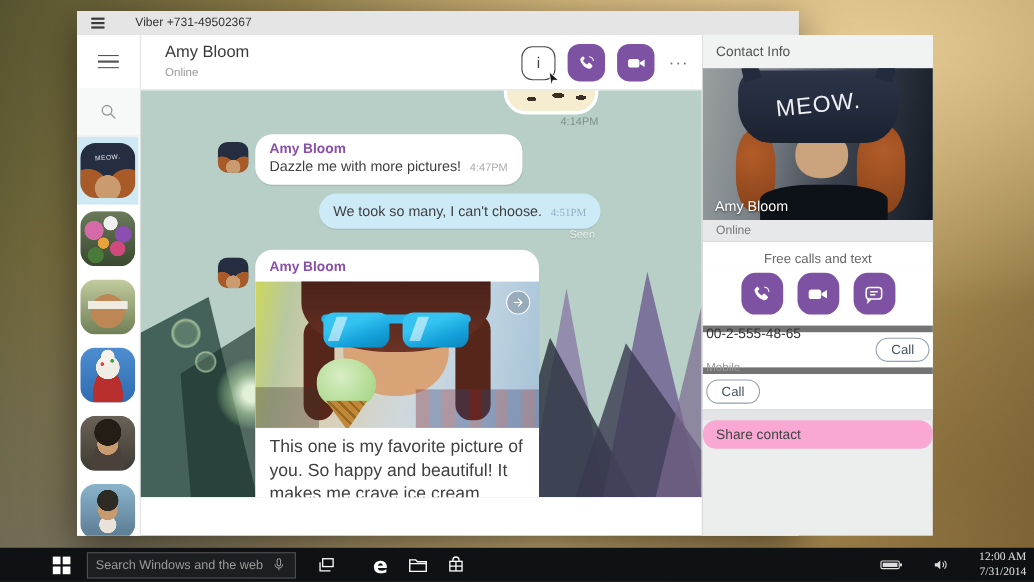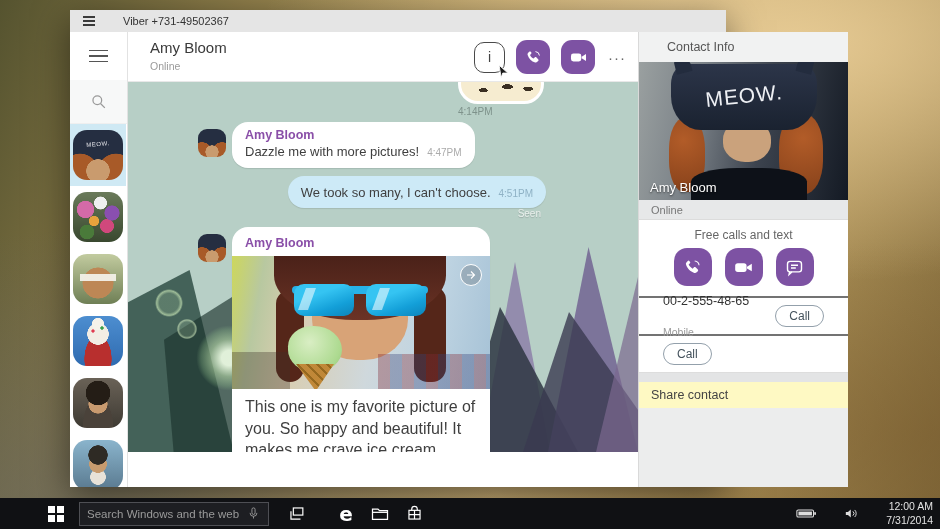--- a/index.html
+++ b/index.html
@@ -85,29 +85,29 @@
   .messages{ position:absolute; top:50px; left:0; right:0; height:370px; background:#b7cfc6; overflow:hidden; }
   .dec{ position:absolute; }
   .bok{ position:absolute; border-radius:50%; }
 
   .sticker{ position:absolute; left:330px; top:-18px; width:86px; height:40px; border:3px solid #fff; border-radius:26px;
     background:
       radial-gradient(ellipse 7px 3.5px at 28% 68%, #3a2f22 0 60%, transparent 61%),
       radial-gradient(ellipse 9px 4px at 58% 58%, #3a2f22 0 60%, transparent 61%),
       radial-gradient(ellipse 8px 3.5px at 84% 64%, #3a2f22 0 60%, transparent 61%),
       #f6ecd0; }
-  .t-sticker{ position:absolute; left:330px; top:24px; width:86px; text-align:left; font-size:10px; color:#7e928b; }
+  .t-sticker{ position:absolute; left:330px; top:24px; width:86px; text-align:right; font-size:10px; color:#7e928b; }
 
   .bubble{ position:absolute; background:#fff; border-radius:16px; box-shadow:0 1px 1px rgba(0,0,0,.10); }
   .sender{ font-size:12.5px; font-weight:bold; color:#8a4fa8; }
   .mtext{ font-size:13px; color:#3f3f3f; white-space:nowrap; }
   .mtime{ font-size:10px; color:#ababab; margin-left:8px; }
   .m1{ left:104px; top:40px; padding:6px 13px 8px; }
   .m2{ right:92px; top:94px; padding:7px 13px; background:#cdeaf7; }
-  .m2 .mtime{ color:#8fb2c5; }
+  .m2 .mtime{ color:#8fb2c5;font-family:Liberation Serif, serif; }
   .seen{ position:absolute; right:97px; top:126px; font-size:10px; color:#e9efec; text-shadow:0 1px 1px rgba(0,0,0,.18); }
   .m3{ left:104px; top:145px; width:258px; padding:0; overflow:hidden; }
   .m3-head{ padding:6px 13px 5px; }
   .msg-photo{ position:relative; width:258px; height:133px; overflow:hidden;
     background:linear-gradient(100deg,#cdd75c 0%,#b8c8a0 12%,#d9cdb0 26%,#cfd8dc 55%,#bfd4e2 76%,#a6c2d6 100%); }
   .ph-hair{ position:absolute; left:42px; top:-8px; width:172px; height:72px; background:linear-gradient(180deg,#461f17,#6b3325);
     border-radius:0 0 46% 46% / 0 0 62% 62%; }
   .ph-lockL{ position:absolute; left:44px; top:34px; width:28px; height:92px; background:#552619; border-radius:14px; }
   .ph-lockR{ position:absolute; left:182px; top:30px; width:32px; height:96px; background:#552619; border-radius:14px; }
   .ph-face{ position:absolute; left:80px; top:16px; width:96px; height:88px; background:#d8a377; border-radius:46%; }
@@ -129,21 +129,21 @@
   .m3-text{ padding:7px 13px 2px; font-size:16px; color:#3f3f3f; line-height:1.35; white-space:normal; }
   .m3-time{ text-align:right; padding:0 13px 6px; font-size:10px; color:#ababab; }
 
   .composer{ position:absolute; left:0; right:0; bottom:0; height:35px; background:#fff; border-top:1px solid #e6e6e6;
     display:flex; align-items:center; padding:0 13px; gap:11px; z-index:3; }
   .composer-input{ flex:1; border:0; outline:0; font-size:13px; color:#555; font-family:"Liberation Sans",sans-serif; }
   .composer-input::placeholder{ color:#b3b3b3; }
 
   
   .panel{ position:absolute; left:568px; top:0; width:210px; bottom:0; background:#eceded; border-left:1px solid #d9d9d9; }
-  .p-header{ height:30px; background:#f1f2f2; display:flex; align-items:center; padding-left:28px; font-size:12.5px; color:#555; }
+  .p-header{ height:30px; background:#f1f2f2; display:flex; align-items:center; padding-left:12px; font-size:12.5px; color:#555; }
   .p-photo{ position:relative; height:138px; overflow:hidden;
     background:linear-gradient(100deg,#9aa0a0 0%,#7b8288 28%,#3c434e 58%,#141a24 100%); }
   .beanie{ position:absolute; left:32px; top:2px; width:146px; height:66px;
     background:linear-gradient(180deg,#2c3549,#1a2230); border-radius:16px 16px 30px 30px / 20px 20px 34px 34px; }
   .ear{ position:absolute; top:-5px; width:16px; height:14px; background:#232c3e; }
   .earL{ left:4px; transform:rotate(-14deg); border-radius:3px 8px 0 0; }
   .earR{ right:4px; transform:rotate(14deg); border-radius:8px 3px 0 0; }
   .meow-big{ position:absolute; left:0; right:0; top:20px; text-align:center; color:#eef0f4; font-size:21px;
     letter-spacing:1px; transform:rotate(-6deg); }
   .hairL{ position:absolute; left:30px; top:56px; width:36px; height:74px;
@@ -152,40 +152,40 @@
     background:radial-gradient(circle at 55% 30%, #b25c28, #84401a); border-radius:42%; }
   .p-face{ position:absolute; left:84px; top:58px; width:48px; height:42px; background:#caa27c; border-radius:46%; }
   .p-body{ position:absolute; left:52px; top:106px; width:116px; height:34px; background:#0d1118; border-radius:40% 40% 0 0; }
   .p-name{ position:absolute; left:11px; bottom:5px; color:#fff; font-size:13px; text-shadow:0 1px 2px rgba(0,0,0,.6); }
   .p-online{ height:20px; background:#e7e8e9; border-bottom:1px solid #dcdcdc; display:flex; align-items:center;
     padding-left:12px; font-size:11px; color:#777; }
   .p-free{ background:#fff; padding-top:8px; text-align:center; font-size:12px; color:#666; }
   .p-btns{ background:#fff; display:flex; justify-content:center; gap:13px; padding:6px 0 10px; }
   .pbtn{ width:38px; height:38px; border-radius:13px; background:#7d52a3; display:flex; align-items:center; justify-content:center; cursor:pointer; }
   .pbtn svg{ width:21px; height:21px; }
-  .p-phone{ height:38px; background:#fff; border-top:2px solid #737373; display:flex; align-items:center;
-    justify-content:space-between; padding:0 24px; }
+  .p-phone{ height:38px; background:#fff; border-top:6px solid #737373; display:flex; align-items:center;
+    justify-content:space-between; padding:0 3px; }
   .pp-num{ font-size:12.5px; color:#333; }
   .pp-lab{ font-size:10.5px; color:#9a9a9a; margin-top:18px; }
   .call-pill{ border:1px solid #93a0ab; border-radius:11px; padding:3px 13px; font-size:12px; color:#44525c;
     background:#fff; cursor:pointer; }
   .p-gap{ height:10px; background:#e3e4e5; border-top:1px solid #ddd; }
-  .p-share{ height:26px; background:#fef9c3; display:flex; align-items:center; padding-left:12px; font-size:12.5px; color:#444; cursor:pointer; }
+  .p-share{ height:26px; background:#f9a8d4; display:flex; align-items:center; padding-left:12px; font-size:12.5px; color:#444; cursor:pointer;border-radius:12px; }
 
   
   .taskbar{ position:absolute; left:0; bottom:0; width:100%; height:31px; background:#101114; display:flex; align-items:center; z-index:10;padding-left:33px; }
   .tstart{ width:46px; height:100%; display:flex; align-items:center; justify-content:center; cursor:pointer; }
   .winlogo{ width:16px; height:16px; display:grid; grid-template-columns:1fr 1fr; grid-template-rows:1fr 1fr; gap:2px; }
   .winlogo i{ background:#fff; display:block; }
   .tsearch{ width:190px; height:24px; background:#1d1e22; border:1px solid #4e4f54; display:flex; align-items:center; padding:0 7px; }
   .tsearch input{ flex:1; background:transparent; border:0; outline:0; font-size:11.5px; color:#bbb; font-family:"Liberation Sans",sans-serif; }
   .tsearch input::placeholder{ color:#9a9a9a; }
   .ticon{ width:34px; height:100%; display:flex; align-items:center; justify-content:center; cursor:pointer; }
   .edge-e{ font-size:20px; font-weight:bold; color:#fff; font-family:"DejaVu Sans",sans-serif; }
-  .tray{ margin-left:auto; display:flex; align-items:center; gap:26px; padding-right:7px; }
+  .tray{ margin-left:auto; display:flex; align-items:center; gap:26px; padding-right:7px;font-family:Liberation Serif, serif; }
   .clock{ text-align:right; font-size:10.5px; color:#e2e2e2; line-height:1.3; cursor:pointer; }
 </style>
 </head>
 <body>
 
 <div class="stage">
 
   <div class="vwindow">
     <div class="titlebar">
       <span class="tb-burger">

